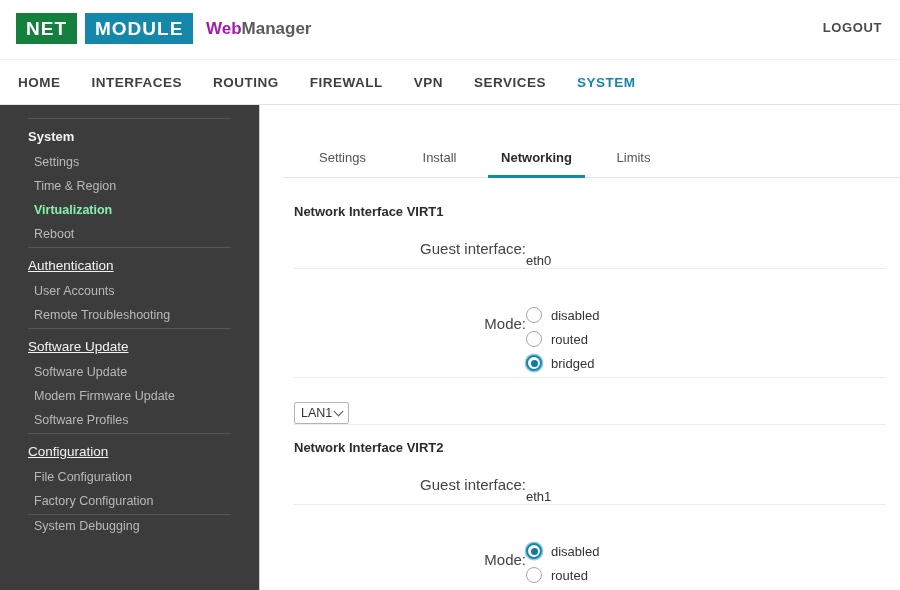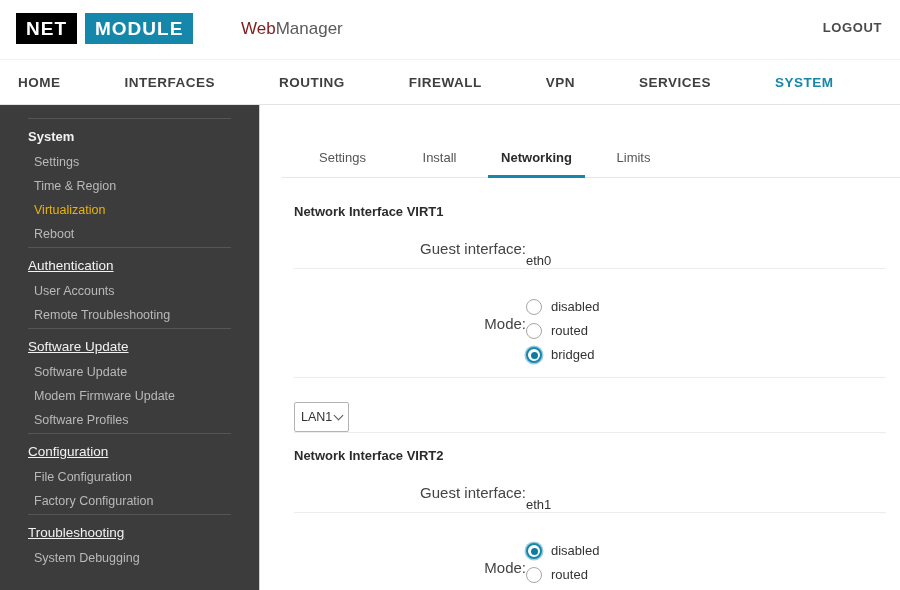--- a/index.html
+++ b/index.html
@@ -27,50 +27,49 @@
   .logo-net, .logo-module {
     display: flex;
     align-items: center;
     justify-content: center;
     color: #ffffff;
     font-weight: bold;
     font-size: 19px;
     letter-spacing: 1px;
     padding: 0 10px;
   }
-  .logo-net { background: #000000; }
+  .logo-net { background: #15803d; }
   .logo-module { background: #1487ab; margin-left: 8px; }
   .brand {
     position: absolute;
     left: 206px; top: 19px;
     font-size: 17px;
     color: #4a4a4a;
   }
-  .brand b { font-weight: normal; color: #7f1d1d; margin-left: 35px; }
-  .brand span.light { font-weight: normal; color: #5a5a5a; margin-top: 30px; }
+  .brand b { font-weight: bold; color: #a21caf; }
+  .brand span.light { font-weight: bold; color: #5a5a5a; margin-top: 30px; }
   .logout {
     position: absolute;
     right: 18px; top: 20px;
     font-size: 13px;
     font-weight: bold;
     letter-spacing: 0.6px;
     color: #4a4a4a;
     text-decoration: none;
     cursor: pointer;
   }
 
   
   .mainnav {
     height: 45px;
     background: #ffffff;
     border-bottom: 1px solid #e3e3e3;
     display: flex;
     align-items: center;
     padding-left: 18px;
-    gap: 33px;
   }
   .mainnav a {
     font-size: 13.5px;
     font-weight: bold;
     letter-spacing: 0.5px;
     color: #3f3f3f;
     text-decoration: none;
     margin-right: 31px;
     cursor: pointer;
   }
@@ -102,21 +101,21 @@
     font-weight: bold;
     padding: 10px 0 7px 28px;
   }
   .side-group-title.regular { font-weight: normal; font-size: 13.5px; text-decoration: underline; }
   .side-item {
     color: #b9b9b9;
     font-size: 12.5px;
     padding: 4px 0 6px 34px;
     cursor: pointer;
   }
-  .side-item.active { color: #eab308; font-weight: normal; }
+  .side-item.active { color: #86efac; font-weight: bold; }
   .side-pad-top { height: 13px; }
 
   
   .content {
     flex: 1 1 auto;
     background: #ffffff;
     padding: 0;
     position: relative;
   }
 
@@ -174,21 +173,21 @@
     flex: 1 1 auto;
     font-size: 13px;
     color: #333333;
     margin-top: 24px;
   }
 
   
   .radio-group { padding: 6px 0 6px 0; }
   .radio-line {
     display: flex;
-    align-items: flex-start;
+    align-items: flex-end;
     height: 24px;
   }
   .radio {
     width: 16px; height: 16px;
     border-radius: 50%;
     border: 1px solid #a6a6a6;
     background: #ffffff;
     display: inline-block;
     position: relative;
     flex: 0 0 16px;
@@ -213,21 +212,21 @@
     cursor: pointer;
   }
 
   
   .select-box {
     display: inline-flex;
     align-items: center;
     border: 1px solid #b3b3b3;
     background: #ffffff;
     border-radius: 2px;
-    height: 30px;
+    height: 22px;
     padding: 0 4px 0 6px;
     font-size: 12.5px;
     color: #333333;
     cursor: pointer;
   }
   .chev {
     margin-left: 3px;
     display: inline-block;
     width: 9px; height: 9px;
     position: relative;
@@ -301,21 +300,20 @@
     <div class="side-item">Software Update</div>
     <div class="side-item">Modem Firmware Update</div>
     <div class="side-item">Software Profiles</div>
 
     <div class="side-sep"></div>
     <div class="side-group-title regular">Configuration</div>
     <div class="side-item">File Configuration</div>
     <div class="side-item">Factory Configuration</div>
 
     <div class="side-sep"></div>
-    <div class="side-group-title regular">Troubleshooting</div>
     <div class="side-item">System Debugging</div>
 
   </div>
 
   <div class="content">
 
     <div class="tabs">
       <div class="tab">Settings</div>
       <div class="tab">Install</div>
       <div class="tab active">Networking</div>

